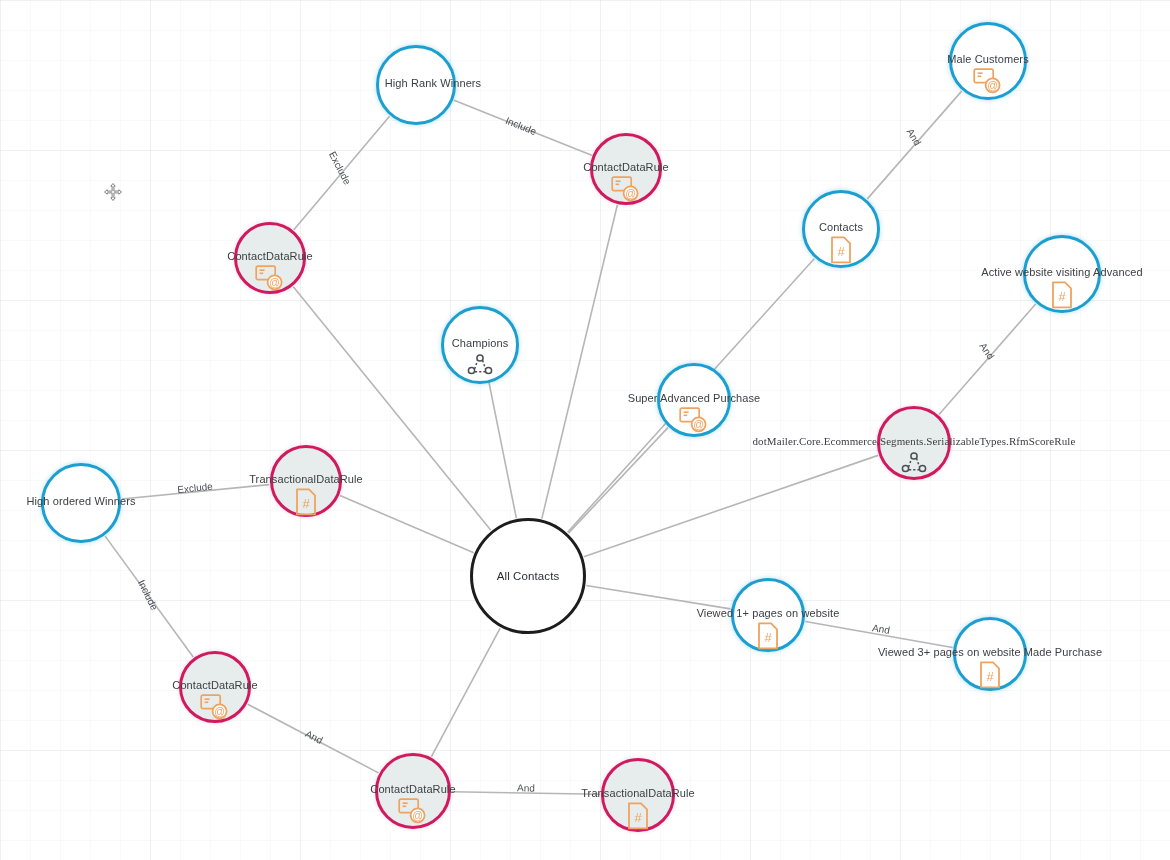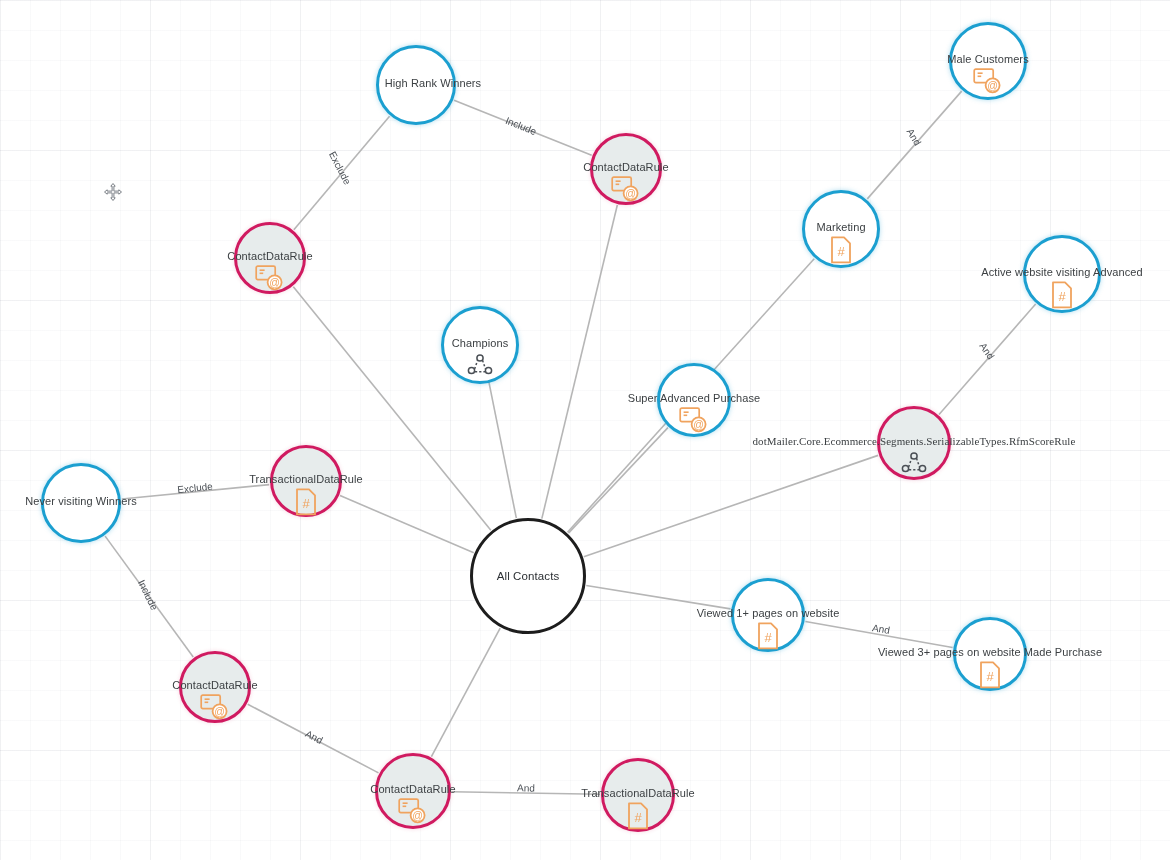--- a/index.html
+++ b/index.html
@@ -154,21 +154,21 @@
         <span class="node-label" style="top: 28px; left: 50%; transform: translateX(-50%);">Male Customers</span>
         <span class="node-icon" style="top: 43px;"><svg width="30" height="26" viewBox="0 0 30 26">
             <rect x="1.2" y="1.2" width="19" height="13.5" rx="1.6" fill="none" stroke="#f0a35e" stroke-width="1.7"></rect>
             <line x1="4.6" y1="5.2" x2="9.6" y2="5.2" stroke="#f0a35e" stroke-width="1.6"></line>
             <line x1="4.6" y1="8.3" x2="8.2" y2="8.3" stroke="#f0a35e" stroke-width="1.6"></line>
             <circle cx="19.6" cy="17.3" r="7" fill="#ffffff" stroke="#f0a35e" stroke-width="1.8"></circle>
             <text x="19.6" y="21.2" font-family="'Liberation Sans', sans-serif" font-size="10.5" fill="#f0a35e" text-anchor="middle">@</text>
           </svg></span>
       </div>
       <div class="node node-blue" style="left: 802px; top: 190px; width: 78px; height: 78px;">
-        <span class="node-label" style="top: 28px; left: 50%; transform: translateX(-50%);">Marketing</span>
+        <span class="node-label" style="top: 28px; left: 50%; transform: translateX(-50%);">Contacts</span>
         <span class="node-icon" style="top: 43px;"><svg width="24" height="28" viewBox="0 0 24 28">
             <path d="M3 1.4 h12 l6 6 v19 H3 Z" fill="none" stroke="#f0a35e" stroke-width="1.8" stroke-linejoin="round"></path>
             <text x="12" y="20" font-family="'Liberation Sans', sans-serif" font-size="13" fill="#f0a35e" text-anchor="middle">#</text>
           </svg></span>
       </div>
       <div class="node node-blue" style="left: 1023px; top: 235px; width: 78px; height: 78px;">
         <span class="node-label" style="top: 28px; left: 50%; transform: translateX(-50%);">Active website visiting Advanced</span>
         <span class="node-icon" style="top: 43px;"><svg width="24" height="28" viewBox="0 0 24 28">
             <path d="M3 1.4 h12 l6 6 v19 H3 Z" fill="none" stroke="#f0a35e" stroke-width="1.8" stroke-linejoin="round"></path>
             <text x="12" y="20" font-family="'Liberation Sans', sans-serif" font-size="13" fill="#f0a35e" text-anchor="middle">#</text>
@@ -191,21 +191,21 @@
               <circle cx="15" cy="6" r="3.1"></circle>
               <circle cx="6.5" cy="18.5" r="3.1"></circle>
               <circle cx="23.5" cy="18.5" r="3.1"></circle>
               <path d="M9.6 17 L12.6 8.3" stroke-dasharray="2.2 2"></path>
               <path d="M17.5 8.3 L20.5 17" stroke-dasharray="2.2 2"></path>
               <path d="M10 19.8 L20 19.8" stroke-dasharray="2.2 2"></path>
             </g>
           </svg></span>
       </div>
       <div class="node node-blue" style="left: 41px; top: 463px; width: 80px; height: 80px;">
-        <span class="node-label" style="top: 29px; left: 50%; transform: translateX(-50%);">Never visiting Winners</span>
+        <span class="node-label" style="top: 29px; left: 50%; transform: translateX(-50%);">High ordered Winners</span>
       </div>
       <div class="node node-pink" style="left: 270px; top: 445px; width: 72px; height: 72px;">
         <span class="node-label" style="top: 25px; left: 50%; transform: translateX(-50%);">TransactionalDataRule</span>
         <span class="node-icon" style="top: 40px;"><svg width="24" height="28" viewBox="0 0 24 28">
             <path d="M3 1.4 h12 l6 6 v19 H3 Z" fill="none" stroke="#f0a35e" stroke-width="1.8" stroke-linejoin="round"></path>
             <text x="12" y="20" font-family="'Liberation Sans', sans-serif" font-size="13" fill="#f0a35e" text-anchor="middle">#</text>
           </svg></span>
       </div>
       <div class="node node-blue" style="left: 731px; top: 578px; width: 74px; height: 74px;">
         <span class="node-label" style="top: 26px; left: 50%; transform: translateX(-50%);">Viewed 1+ pages on website</span>

